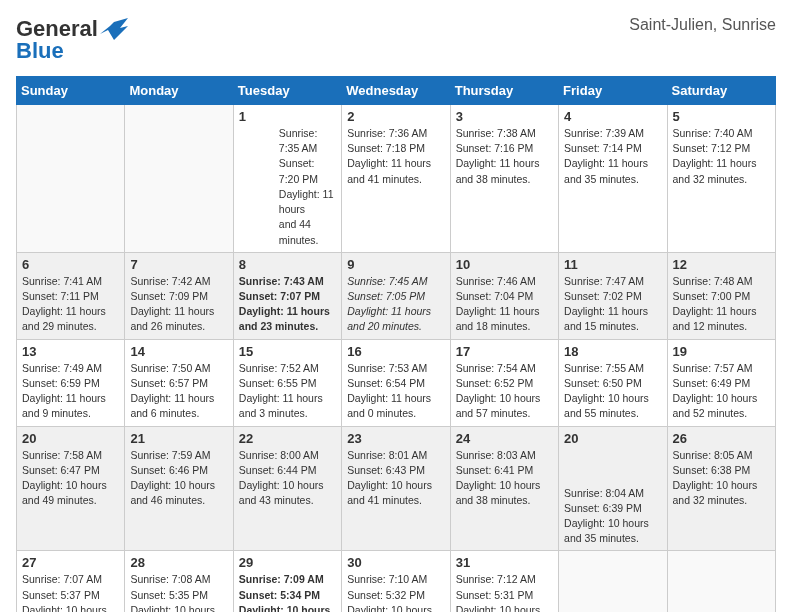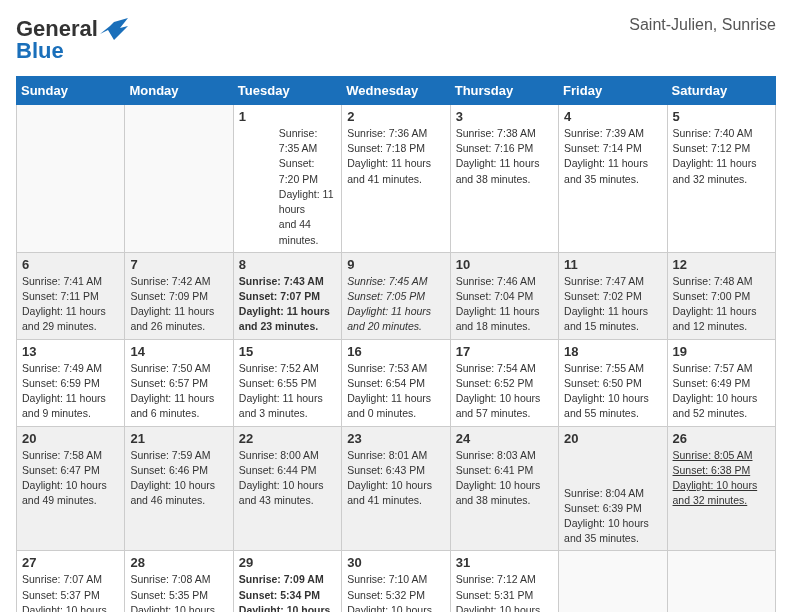--- a/index.html
+++ b/index.html
@@ -289,21 +289,21 @@
         </td>
         <td>
           <span class="day-num">20</span>
           <div class="day-info" style="white-space: pre-line; margin-top: 40px;">Sunrise: 8:04 AM
 Sunset: 6:39 PM
 Daylight: 10 hours
 and 35 minutes.</div>
         </td>
         <td>
           <span class="day-num">26</span>
-          <div class="day-info" style="white-space: pre-line; text-decoration: underline;">Sunrise: 8:05 AM
+          <div class="day-info" style="white-space: pre-line;">Sunrise: 8:05 AM
 Sunset: 6:38 PM
 Daylight: 10 hours
 and 32 minutes.</div>
         </td>
       </tr>
       <tr>
         <td>
           <span class="day-num">27</span>
           <div class="day-info" style="white-space: pre-line;">Sunrise: 7:07 AM
 Sunset: 5:37 PM

